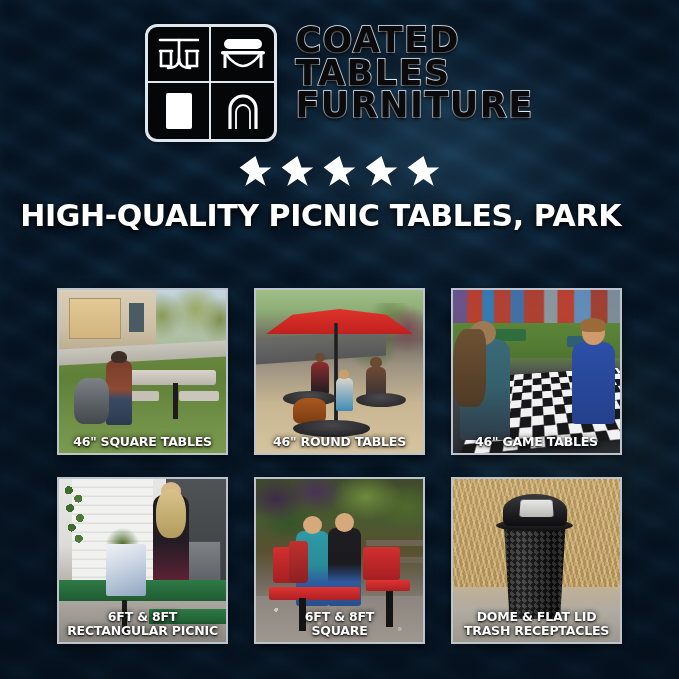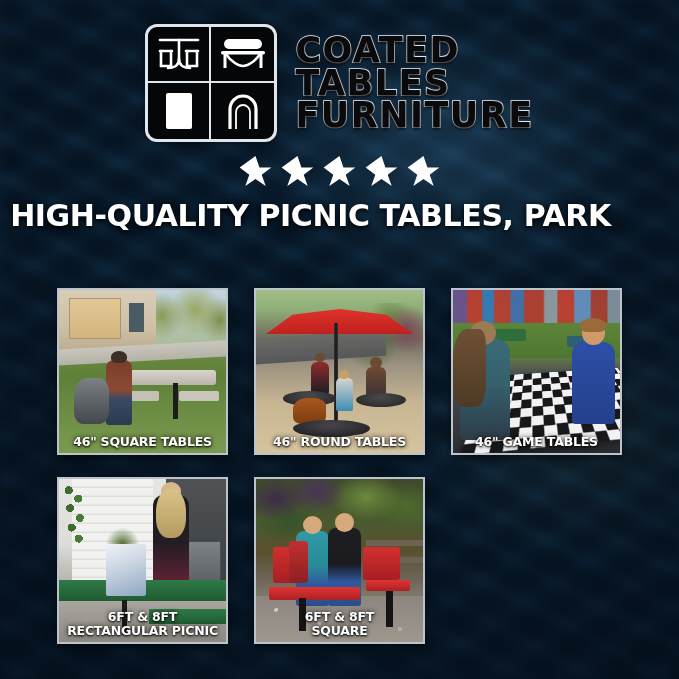--- a/index.html
+++ b/index.html
@@ -84,21 +84,21 @@
   }
 
   
   .logo-row {
     position: absolute;
     left: 0;
     top: 24px;
     width: 679px;
     display: flex;
     justify-content: center;
-    align-items: center;
+    align-items: flex-start;
     gap: 18px;
   }
   .logo-mark {
     width: 132px;
     height: 118px;
     border: 3px solid #dfe7ee;
     border-radius: 12px;
     background: #050608;
     display: grid;
     grid-template-columns: 1fr 1fr;
@@ -154,21 +154,21 @@
     clip-path: polygon(50% 0%, 61.8% 34.5%, 98% 34.5%, 68.8% 57%, 80.9% 91%, 50% 70%, 19.1% 91%, 31.2% 57%, 2% 34.5%);
     filter: drop-shadow(0 1px 2px rgba(0,0,0,0.8));
   }
 
   
   .headline {
     position: absolute;
     left: 0;
     top: 198px;
     width: 621px;
-    text-align: center;
+    text-align: right;
     color: #ffffff;
     font-family: "DejaVu Sans", sans-serif;
     font-weight: 700;
     font-size: 30px;
     line-height: 1.17;
     letter-spacing: -0.4px;
     text-shadow: 0 2px 4px rgba(0,0,0,0.85), 0 0 10px rgba(0,0,0,0.5);
   }
   .headline .hl-line { display: block; white-space: nowrap; }
 
@@ -737,16 +737,30 @@
           <div class="seat"></div>
             <div class="b-leg"></div>
             <div class="b-leg2"></div>
         </div>
         <div class="tile-caption">
           <span class="cap-line">6FT &amp; 8FT</span>
           <span class="cap-line">SQUARE</span>
         </div>
       </div>
 
+      <div class="tile">
+        <div class="tile-photo ph-trash">
+          <div class="grass"></div>
+            <div class="ground"></div>
+          <div class="can-body"></div>
+            <div class="can-rim"></div>
+          <div class="dome"></div>
+            <div class="dome-op"></div>
+        </div>
+        <div class="tile-caption">
+          <span class="cap-line">DOME &amp; FLAT LID</span>
+          <span class="cap-line">TRASH RECEPTACLES</span>
+        </div>
+      </div>
 
     </div>
   </div>
 </div>
 
 </body></html>

